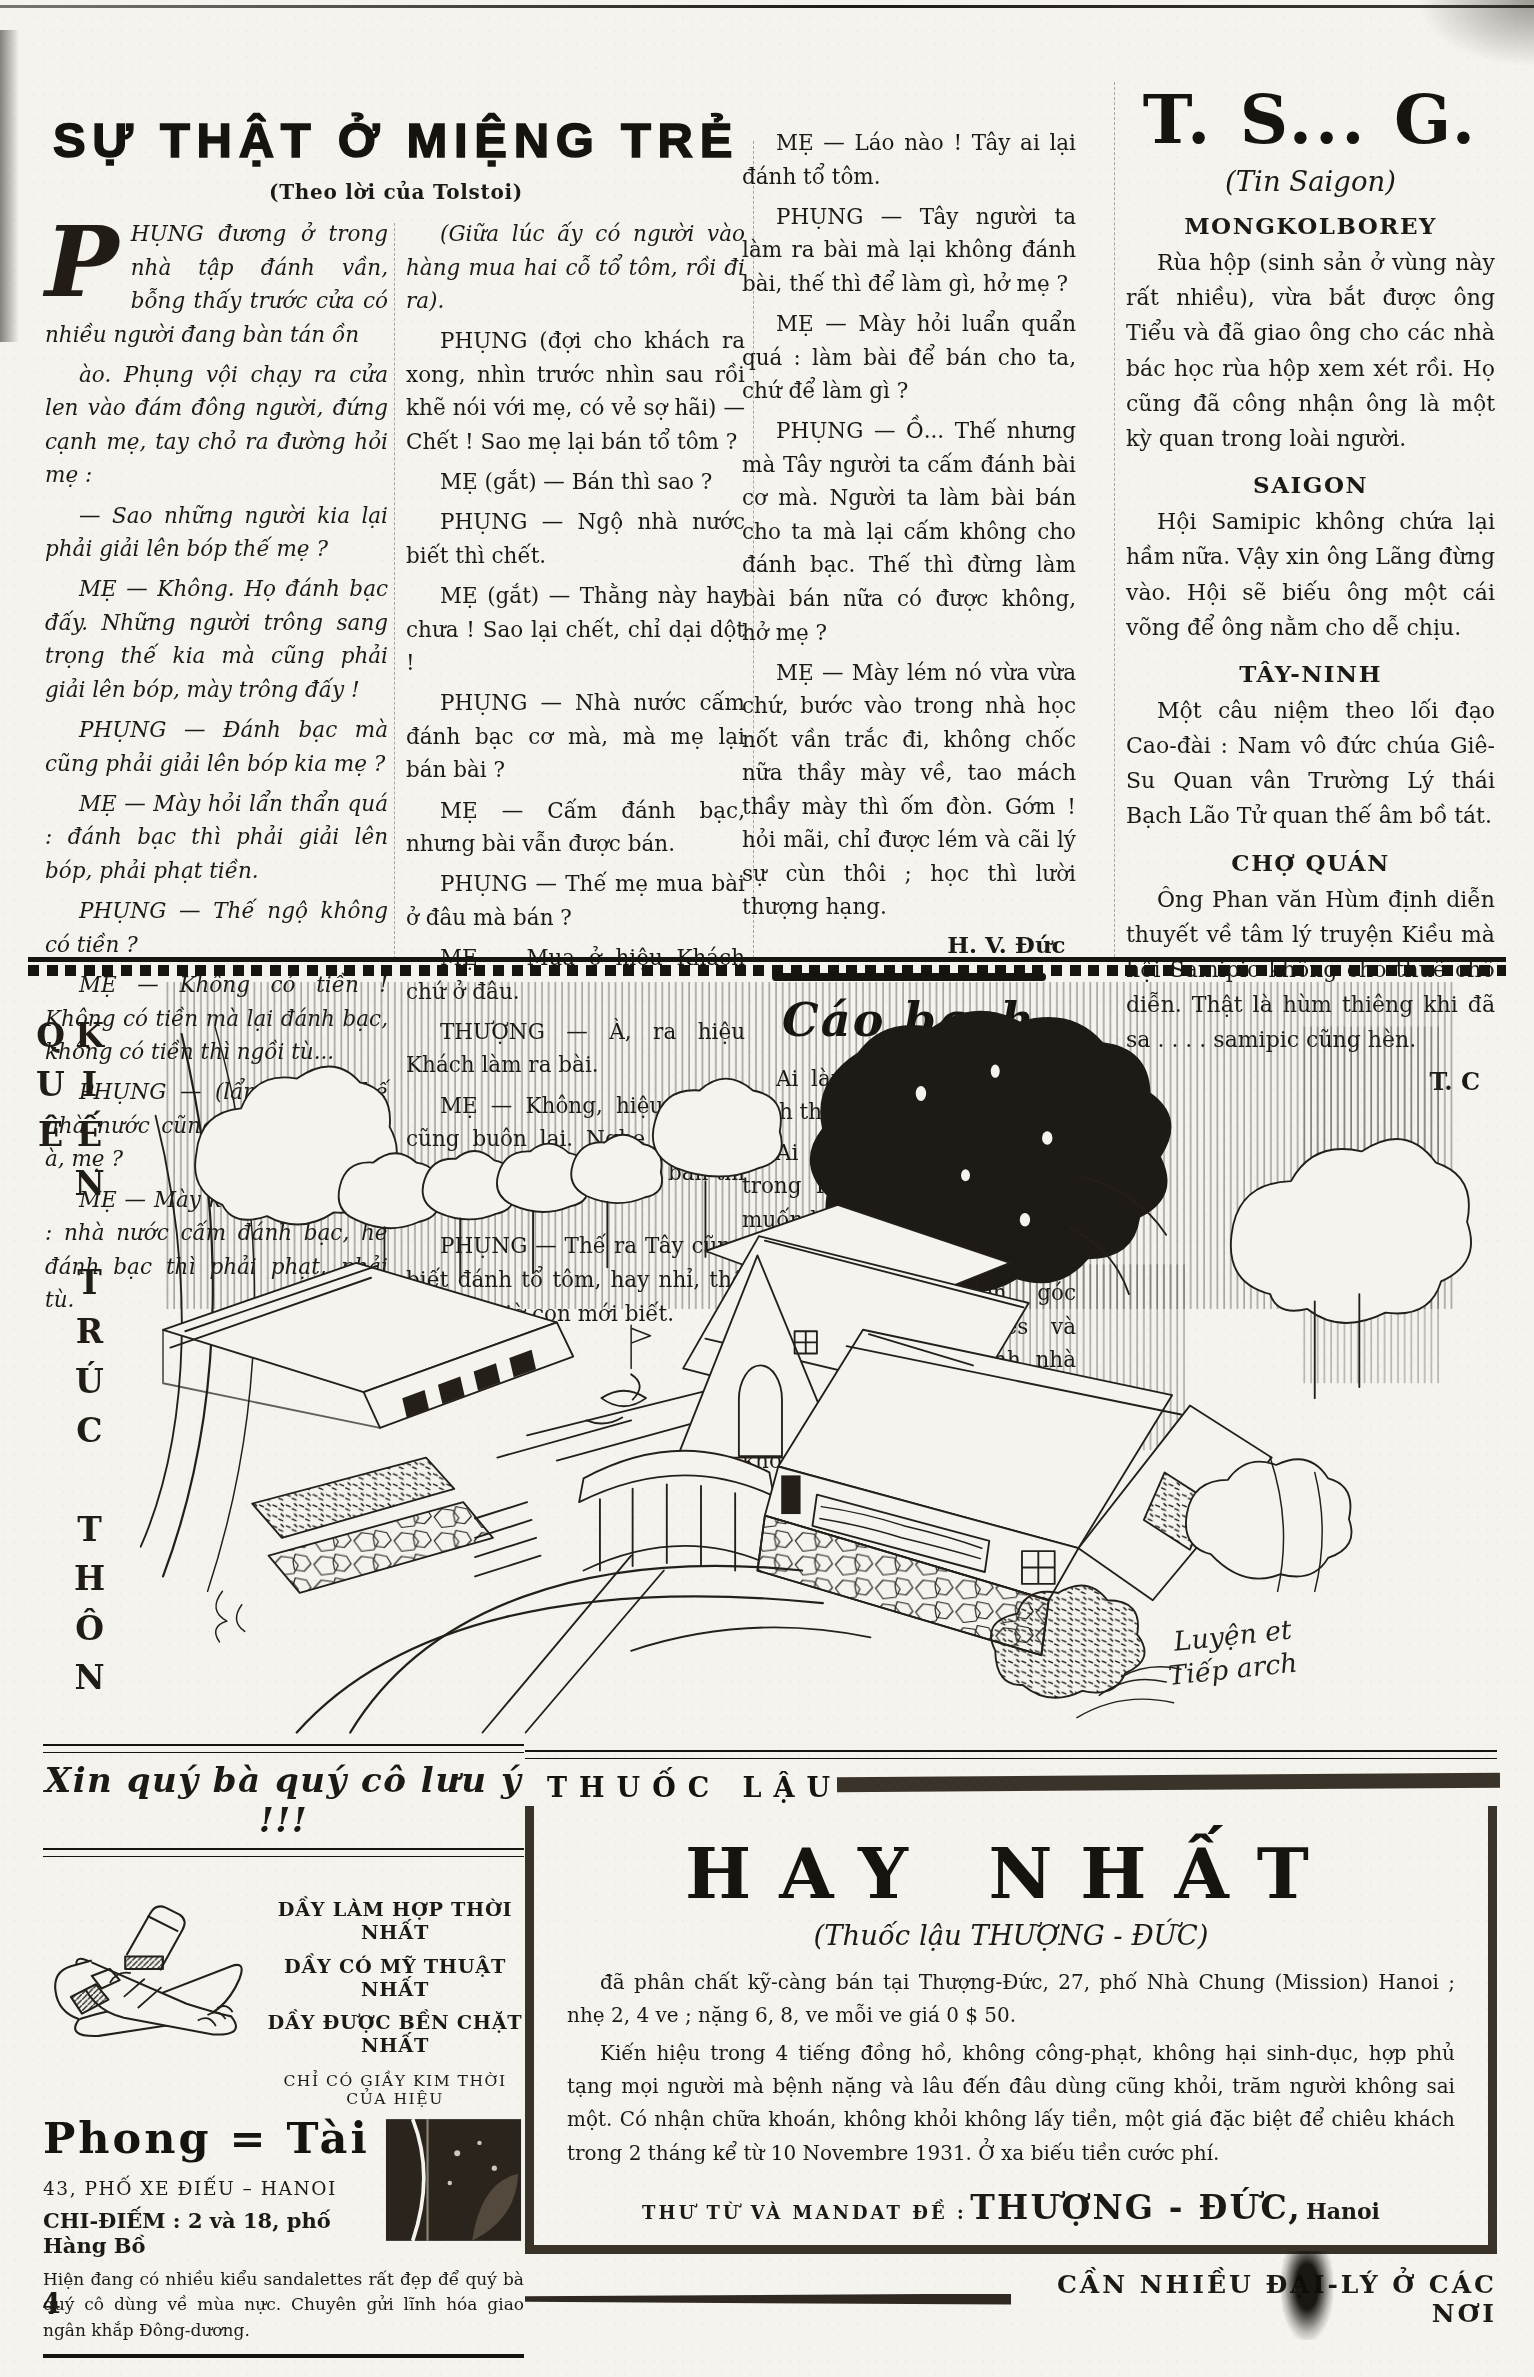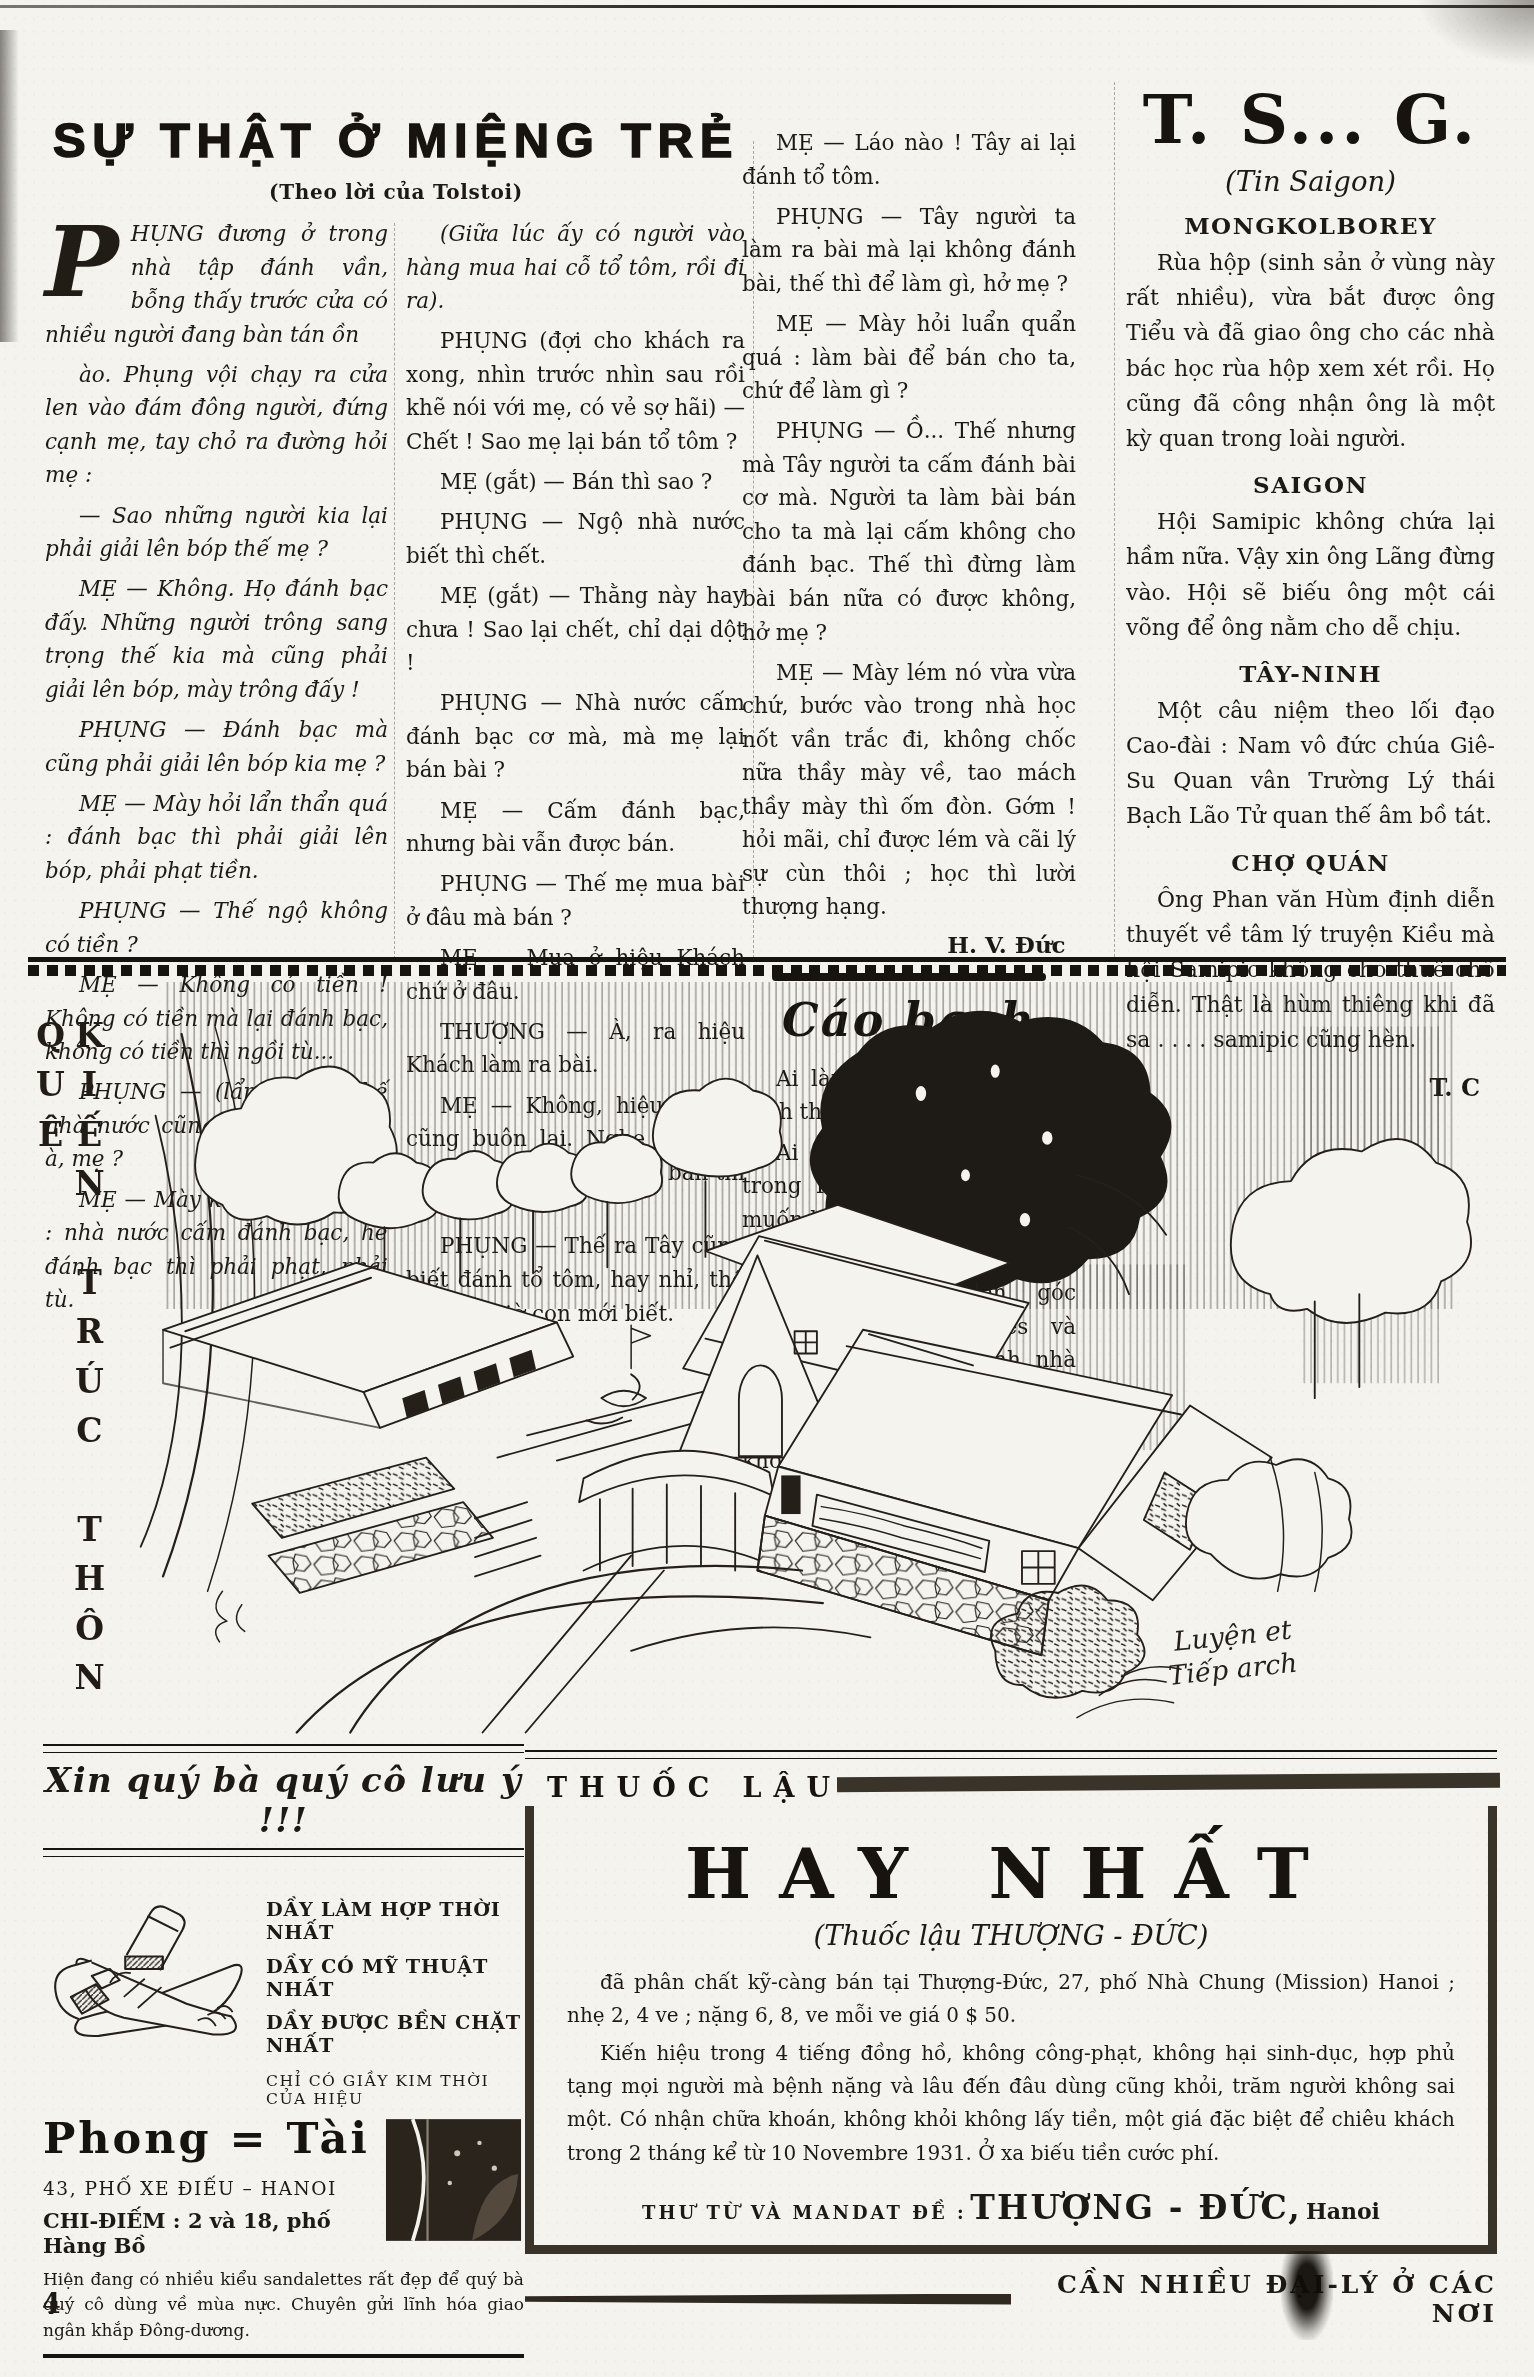--- a/index.html
+++ b/index.html
@@ -28,21 +28,21 @@
   .intro p.first{text-indent:0;}
   .dropcap{float:left;font-size:98px;line-height:.78;font-weight:bold;padding:7.4px 12px 0 0;color:#211c15;}
   .stage{font-style:italic;}
   .byline{text-align:right;font-weight:bold;font-size:23px;margin-top:7.4px;padding-right:10.4px;}
   .taper{height:7.4px;background:#17130e;width:82%;margin:15px auto 12px;border-radius:4.5px/70%;}
   .caobach-title{font-size:46px;font-weight:bold;font-style:italic;text-align:center;margin:4.5px 0 15px;letter-spacing:2.2px;color:#17130e;}
   .tsg-title{font-size:67px;font-weight:bold;text-align:center;letter-spacing:3px;margin:0;color:#17130e;}
   .tsg-sub{font-size:27.5px;font-style:italic;text-align:center;margin-top:6px;}
   .col-4 h3{font-size:23px;text-align:center;font-weight:bold;letter-spacing:1.5px;margin:15px 0 6px;}
   .col-4 p{font-size:22px;line-height:1.6;margin:0 0 3px;text-indent:31px;}
-  .signoff{text-align:right;font-weight:bold;font-size:24px;padding-right:15px;margin-top:15px;}
+  .signoff{text-align:right;font-weight:bold;font-size:24px;padding-right:15px;margin-top:9px;}
   .vsep{position:absolute;border-left:1.5px dashed rgba(45,38,28,.38);}
   .vsep-1{left:394px;top:223px;height:736px;}
   .vsep-2{left:753px;top:141px;height:817px;}
   .vsep-3{left:1114px;top:82px;height:880px;}
 
   
   .band{position:absolute;left:28px;top:957px;width:1478px;}
   .band .line{height:4.5px;background:#17130e;}
   .band .squares{margin-top:3px;height:11px;background:repeating-linear-gradient(90deg,#17130e 0 11px,transparent 11px 18.6px);}
 
@@ -51,21 +51,21 @@
     writing-mode:vertical-rl;text-orientation:upright;font-size:33px;font-weight:bold;
     letter-spacing:10.4px;color:#211c15;}
   .illo{position:absolute;left:111px;top:982px;width:1391px;height:752px;}
 
   
   .shoe-ad{position:absolute;left:43px;top:1744px;width:481px;}
   .rule-db{height:6px;border-top:2.2px solid #17130e;border-bottom:1.5px solid #17130e;}
   .shoe-ad h2{font-size:34px;font-weight:bold;font-style:italic;text-align:center;margin:7.4px 0;letter-spacing:1.5px;}
   .shoe-row{display:flex;margin-top:12px;}
   .shoe-pic{width:223px;height:186px;flex:none;}
-  .shoe-lines{flex:1;text-align:left;padding-top:19.3px;}
+  .shoe-lines{flex:1;text-align:center;padding-top:19.3px;}
   .shoe-lines .l{font-size:19.3px;font-weight:bold;margin:10.4px 0;letter-spacing:0.7px;}
   .shoe-lines .l4{font-size:15.6px;margin-top:15px;letter-spacing:1.5px;}
   .brand-row{display:flex;margin-top:4.5px;}
   .brand-left{flex:1;}
   .brand-name{font-size:43px;font-weight:bold;letter-spacing:3px;color:#17130e;}
   .brand-addr{font-size:18.6px;margin-top:15px;letter-spacing:1.5px;}
   .brand-chi{font-size:21px;font-weight:bold;margin-top:9px;}
   .vignette{width:141px;height:128px;flex:none;margin-top:3px;}
   .shoe-small{font-size:17px;line-height:1.5;text-align:justify;margin-top:9px;}
   .rule-thick{height:4.5px;background:#17130e;margin-top:10.4px;}

